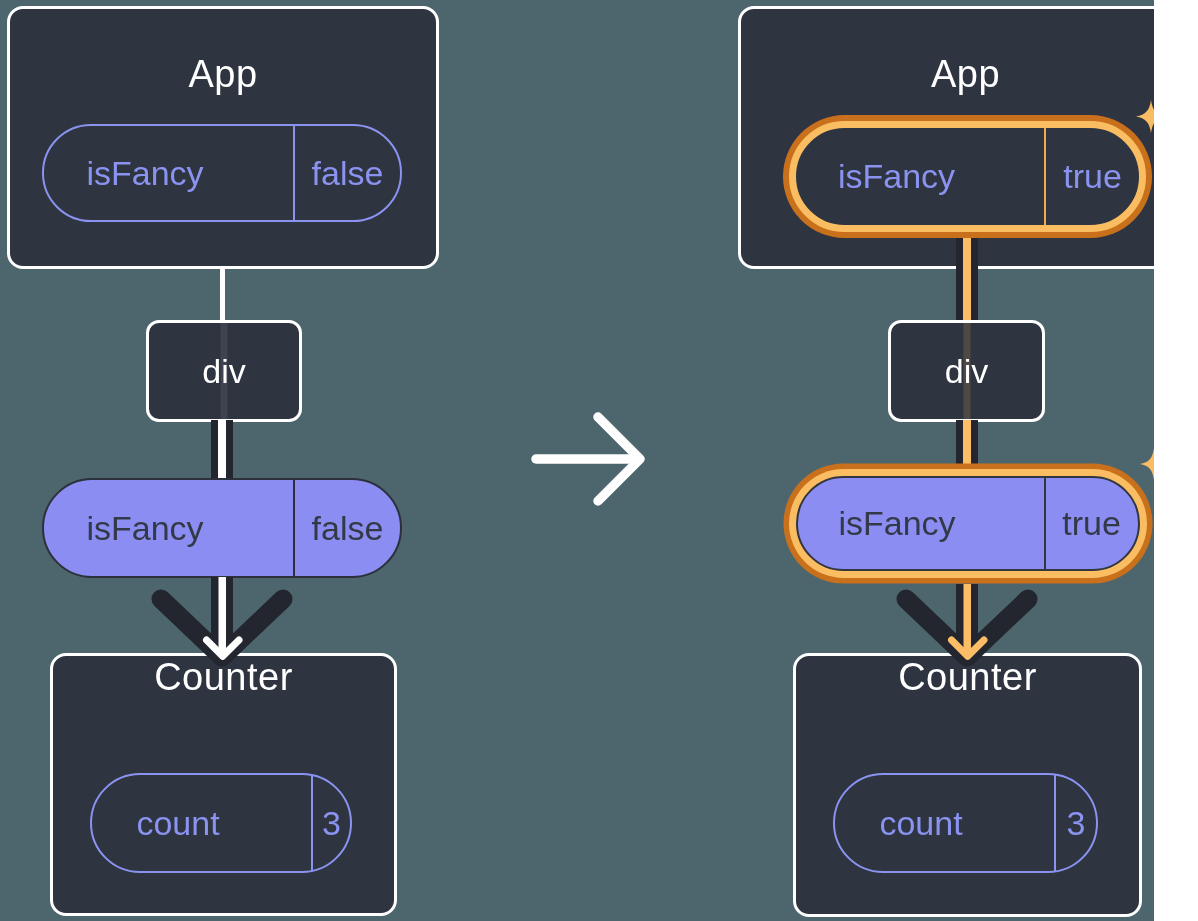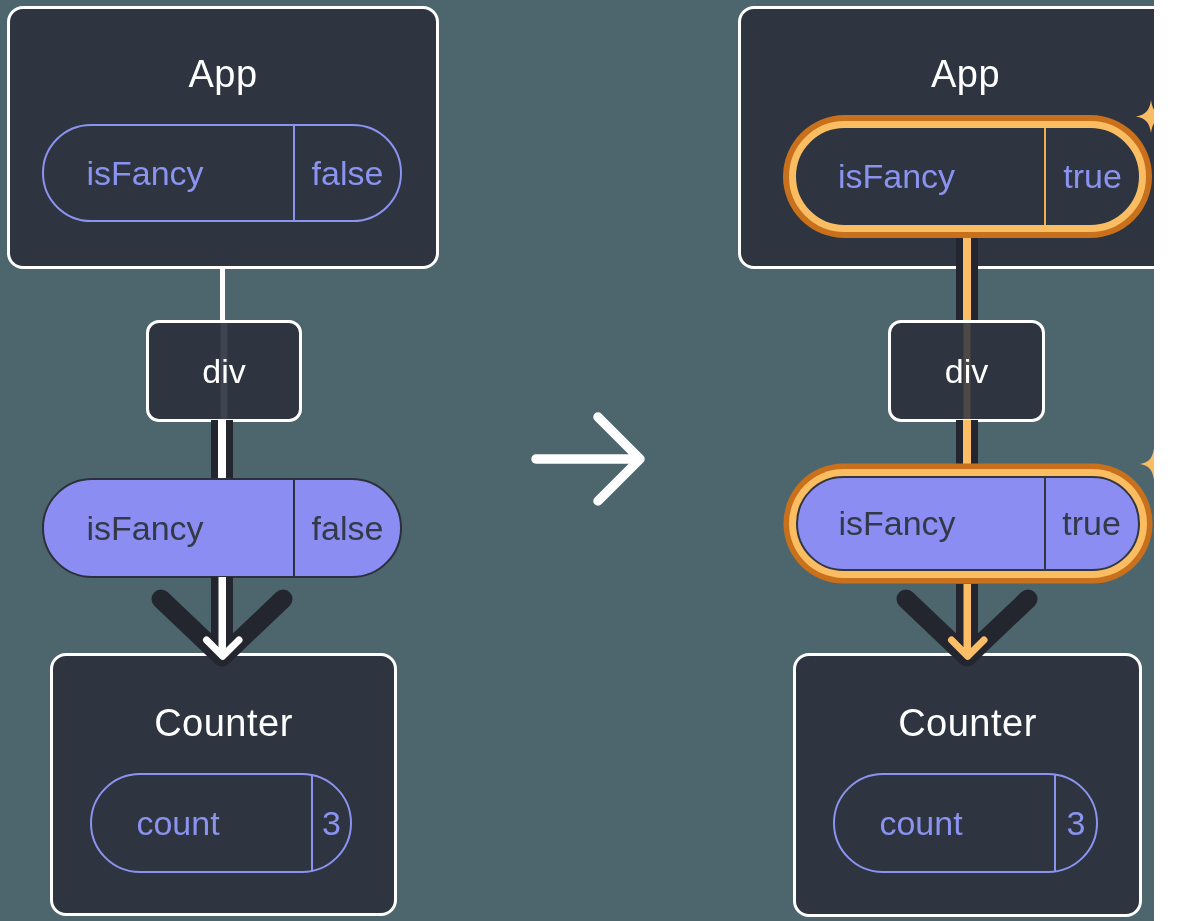--- a/index.html
+++ b/index.html
@@ -2,21 +2,21 @@
 <html><head>
 <meta charset="utf-8">
 <style>
   html,body{margin:0;padding:0;}
   body{font-family:"Liberation Sans", sans-serif;}
   .canvas{position:relative;width:1154px;height:921px;background:#4D666D;overflow:hidden;}
 
   .box{position:absolute;box-sizing:border-box;background:#2E3440;border:3.5px solid #ffffff;border-radius:16px;}
   .box-title{color:#ffffff;font-size:38px;font-weight:500;text-align:center;letter-spacing:.5px;}
   .app-title{margin-top:44px;line-height:42px;}
-  .counter-title{margin-top:46px;line-height:42px;}
+  .counter-title{line-height:42px;}
 
   .divbox{border-radius:13px;display:flex;align-items:center;justify-content:center;}
   .divbox .inner-line{position:absolute;top:0;bottom:0;left:50%;width:7px;transform:translateX(-50%);}
   .divbox .inner-line.neutral{background:rgba(255,255,255,0.08);}
   .divbox .inner-line.warm{background:rgba(250,189,98,0.16);}
   .divbox .div-label{position:relative;color:#ffffff;font-size:34px;}
 
   .pill{position:absolute;box-sizing:border-box;display:flex;align-items:stretch;border-radius:999px;font-size:34px;text-align:right;}
   .pill .cell{display:flex;align-items:center;justify-content:center;}
   .pill .cell.name{flex:none;}

